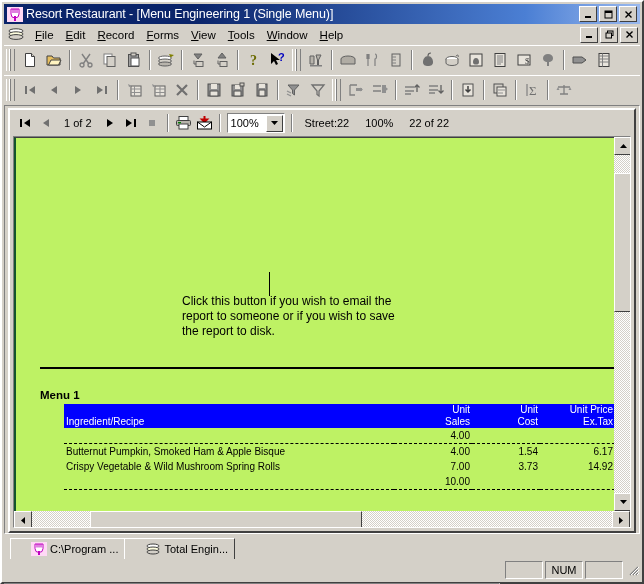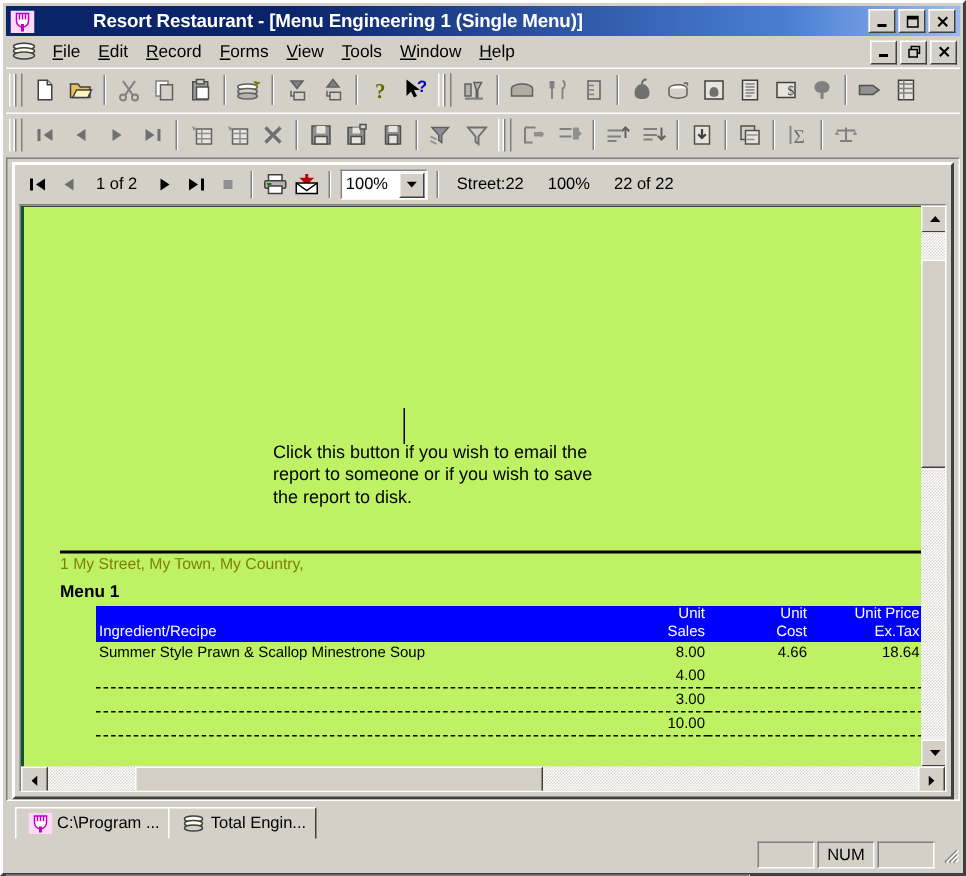--- a/index.html
+++ b/index.html
@@ -8,22 +8,22 @@
   .app{width:644px;height:584px;box-sizing:border-box;background:#d4d0c8;
        border-left:2px solid #fff;border-top:2px solid #fff;
        border-right:2px solid #404040;border-bottom:2px solid #404040;
        display:flex;flex-direction:column;position:relative;}
 
   
   .titlebar{height:20px;min-height:20px;margin:2px 2px 0 2px;
             background:linear-gradient(90deg,#0a246a 0%,#0a246a 30%,#4b7fd4 82%,#9ab9ee 100%);
             display:flex;align-items:center;padding:0 2px;}
   .title-icon{width:16px;height:15px;margin:0 3px 0 1px;flex:none;position:relative;}
-  .title-text{color:#fff;font-weight:bold;font-size:12.5px;flex:1;white-space:nowrap;overflow:hidden;
-              letter-spacing:-0.1px;margin-left:36px;}
+  .title-text{color:#fff;font-weight:normal;font-size:12.5px;flex:1;white-space:nowrap;overflow:hidden;
+              letter-spacing:-0.1px;}
   .wbtns{display:flex;gap:2px;padding-right:1px;}
   .wbtn{width:16px;height:14px;background:#d4d0c8;border-left:1px solid #fff;border-top:1px solid #fff;
         border-right:1px solid #404040;border-bottom:1px solid #404040;
         display:flex;align-items:center;justify-content:center;font-size:9px;line-height:1;
         font-family:"Liberation Sans",sans-serif;color:#000;cursor:default;}
 
   
   .menubar{height:19px;min-height:19px;display:flex;align-items:center;margin:1px 2px 0 2px;padding-left:3px;}
   .menu-icon{width:18px;height:15px;margin-right:4px;flex:none;}
   .menu-item{padding:1px 6px;font-size:11.5px;white-space:nowrap;cursor:default;}
@@ -109,21 +109,21 @@
   table.rpt th.c0{text-align:left;}
   table.rpt th.num{text-align:right;}
   table.rpt td{padding:0 2px;height:15px;line-height:15px;vertical-align:middle;}
   table.rpt td.name{text-align:left;white-space:nowrap;}
   table.rpt td.num{text-align:right;}
   tr.dashed td{border-bottom:1px dashed #000;}
   .col-n{width:330px;} .col-s{width:78px;} .col-c{width:68px;} .col-p{width:75px;}
 
   
   .tabstrip{height:23px;min-height:23px;display:flex;align-items:flex-end;margin:2px 2px 0 2px;padding-left:6px;}
-  .tab{height:20px;display:flex;align-items:center;padding:0 6px 0 8px;margin-right:-1px;background:#d4d0c8;
+  .tab{height:20px;display:flex;align-items:center;padding:0 6px 0 20px;margin-right:-1px;background:#d4d0c8;
        border-left:1px solid #fff;border-top:1px solid #fff;border-right:1px solid #404040;
        font-size:11px;white-space:nowrap;cursor:default;}
   .tabicon{width:16px;height:14px;margin-right:3px;flex:none;}
 
   
   .statusbar{height:20px;min-height:20px;display:flex;align-items:center;margin:1px 2px 2px 2px;}
   .spane{height:16px;display:flex;align-items:center;padding:0 4px;
          border-left:1px solid #808080;border-top:1px solid #808080;
          border-right:1px solid #fff;border-bottom:1px solid #fff;font-size:11px;}
   .spane.grow{flex:1;margin-right:3px;margin-top:43px;}
@@ -573,21 +573,20 @@
       </div>
 
       <div class="viewwrap">
         <div class="viewrow">
           <div class="page">
 
             <div class="calline"></div>
             <div class="callout">Click this button if you wish to email the report to someone or if you wish to save the report to disk.</div>
 
             <div class="hrule"></div>
-            <div class="addr">1 My Street, My Town, My Country,</div>
             <div class="menuname">Menu 1</div>
 
             <table class="rpt">
               <colgroup>
                 <col class="col-n">
                   <col class="col-s">
                   <col class="col-c">
                   <col class="col-p">
               </colgroup>
               <thead>
@@ -598,40 +597,40 @@
                   <th class="num">Unit Price</th>
                 </tr>
                 <tr>
                   <th class="c0">Ingredient/Recipe</th>
                   <th class="num">Sales</th>
                   <th class="num">Cost</th>
                   <th class="num">Ex.Tax</th>
                 </tr>
               </thead>
               <tbody>
-                <tr>
-                  <td class="name">Summer Style Prawn &amp; Scallop Minestrone Soup</td>
-                  <td class="num">8.00</td>
-                  <td class="num">4.66</td>
-                  <td class="num">18.64</td>
-                </tr>
                 <tr class="dashed">
                   <td class="name"></td>
                   <td class="num">4.00</td>
                   <td class="num"></td>
                   <td class="num"></td>
                 </tr>
 
-                <tr class="dashed">
-                  <td class="name"></td>
-                  <td class="num">3.00</td>
-                  <td class="num"></td>
-                  <td class="num"></td>
+                <tr>
+                  <td class="name">Butternut Pumpkin, Smoked Ham &amp; Apple Bisque</td>
+                  <td class="num">4.00</td>
+                  <td class="num">1.54</td>
+                  <td class="num">6.17</td>
                 </tr>
 
+                <tr>
+                  <td class="name">Crispy Vegetable &amp; Wild Mushroom Spring Rolls</td>
+                  <td class="num">7.00</td>
+                  <td class="num">3.73</td>
+                  <td class="num">14.92</td>
+                </tr>
                 <tr class="dashed">
                   <td class="name"></td>
                   <td class="num">10.00</td>
                   <td class="num"></td>
                   <td class="num"></td>
                 </tr>
 
               </tbody>
             </table>
           </div>

